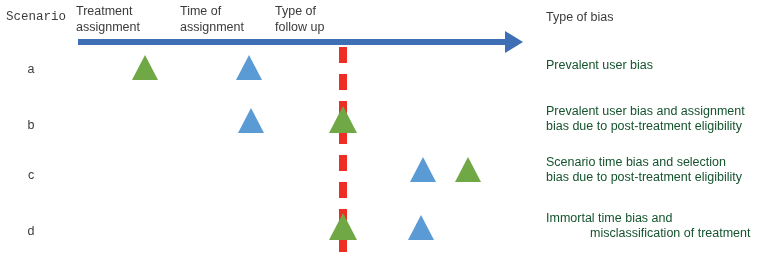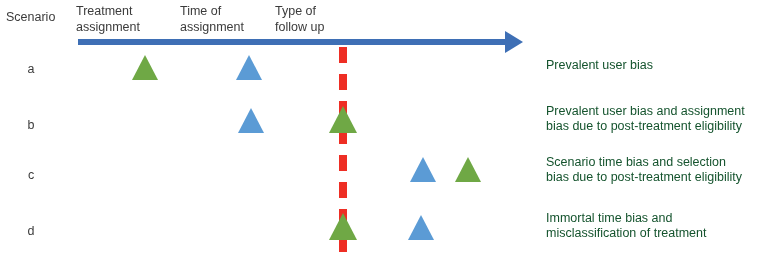--- a/index.html
+++ b/index.html
@@ -27,20 +27,21 @@
   }
   .col-head {
     text-align: left;
     font-size: 12.5px;
     line-height: 15.5px;
     color: #3b3b3b;
   }
   .scenario-word {
     left: 6px;
     top: 10px;
+    font-family: Liberation Mono, monospace;
   }
   .row-letter {
     width: 22px;
     text-align: center;
     font-size: 12.5px;
   }
   .bias-text {
     left: 546px;
     font-size: 12.5px;
     line-height: 15px;
@@ -98,20 +99,21 @@
 
   <div id="col-headers">
       <div class="txt col-head" style="left: 76px; width: 140px; top: 4px;">Treatment
 assignment</div>
       <div class="txt col-head" style="left: 180px; width: 140px; top: 4px;">Time of
 assignment</div>
       <div class="txt col-head" style="left: 275px; width: 140px; top: 4px;">Type of
 follow up</div>
     </div>
 
+  <div class="txt" style="left:546px; top:10px;">Type of bias</div>
 
   <div class="timeline"></div>
   <div class="timeline-head"></div>
 
   <div id="dash-container">
       <div class="dash-line" style="top: 47px; height: 16px;"></div>
       <div class="dash-line" style="top: 74px; height: 16px;"></div>
       <div class="dash-line" style="top: 101px; height: 16px;"></div>
       <div class="dash-line" style="top: 128px; height: 16px;"></div>
       <div class="dash-line" style="top: 155px; height: 16px;"></div>
@@ -130,18 +132,18 @@
       <div class="txt bias-text" style="top: 119px;">bias due to post-treatment eligibility</div>
       <div class="tri tri-blue" style="left: 238px; top: 108px; border-left-width: 13px; border-right-width: 13px; border-bottom-width: 25px;"></div>
       <div class="tri tri-green" style="left: 329px; top: 106px; border-left-width: 14px; border-right-width: 14px; border-bottom-width: 27px;"></div>
       <div class="txt row-letter" style="left: 20px; top: 168px;">c</div>
       <div class="txt bias-text" style="top: 155px;">Scenario time bias and selection</div>
       <div class="txt bias-text" style="top: 170px;">bias due to post-treatment eligibility</div>
       <div class="tri tri-blue" style="left: 410px; top: 157px; border-left-width: 13px; border-right-width: 13px; border-bottom-width: 25px;"></div>
       <div class="tri tri-green" style="left: 455px; top: 157px; border-left-width: 13px; border-right-width: 13px; border-bottom-width: 25px;"></div>
       <div class="txt row-letter" style="left: 20px; top: 224px;">d</div>
       <div class="txt bias-text" style="top: 211px;">Immortal time bias and</div>
-      <div class="txt bias-text" style="top: 226px;">misclassification of treatment</div>
+      <div class="txt bias-text" style="top: 226px; margin-left: 44px;">misclassification of treatment</div>
       <div class="tri tri-green" style="left: 329px; top: 213px; border-left-width: 14px; border-right-width: 14px; border-bottom-width: 27px;"></div>
       <div class="tri tri-blue" style="left: 408px; top: 215px; border-left-width: 13px; border-right-width: 13px; border-bottom-width: 25px;"></div>
     </div>
 
 </div>
 
 </body></html>

